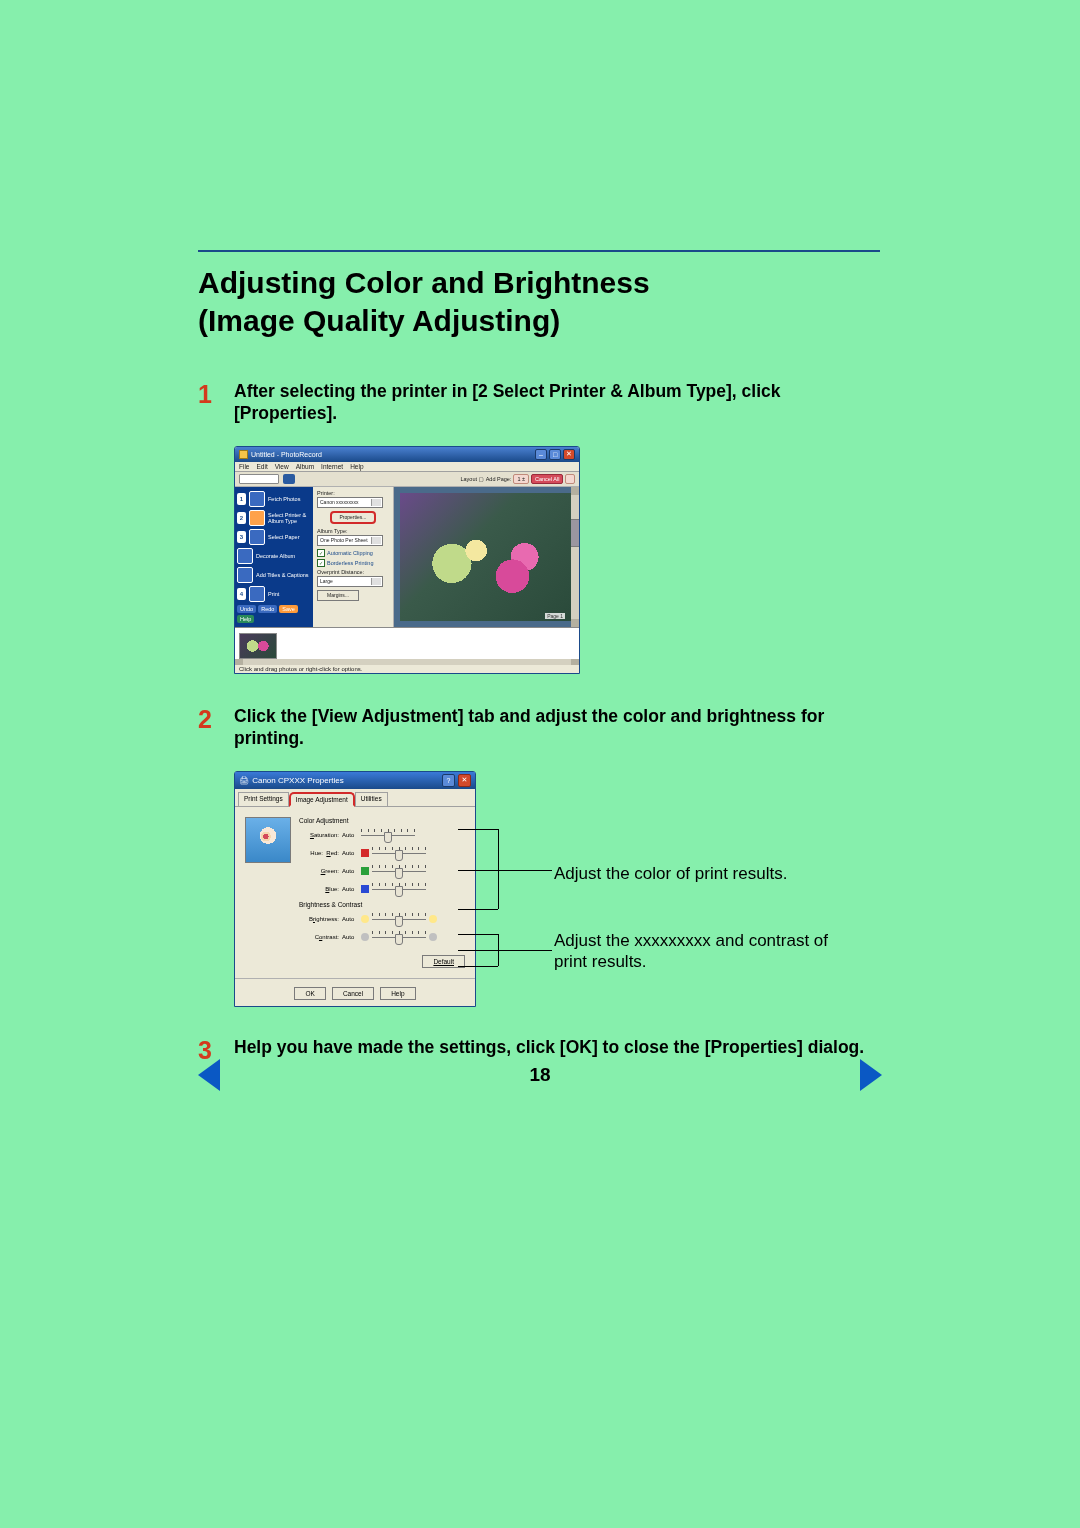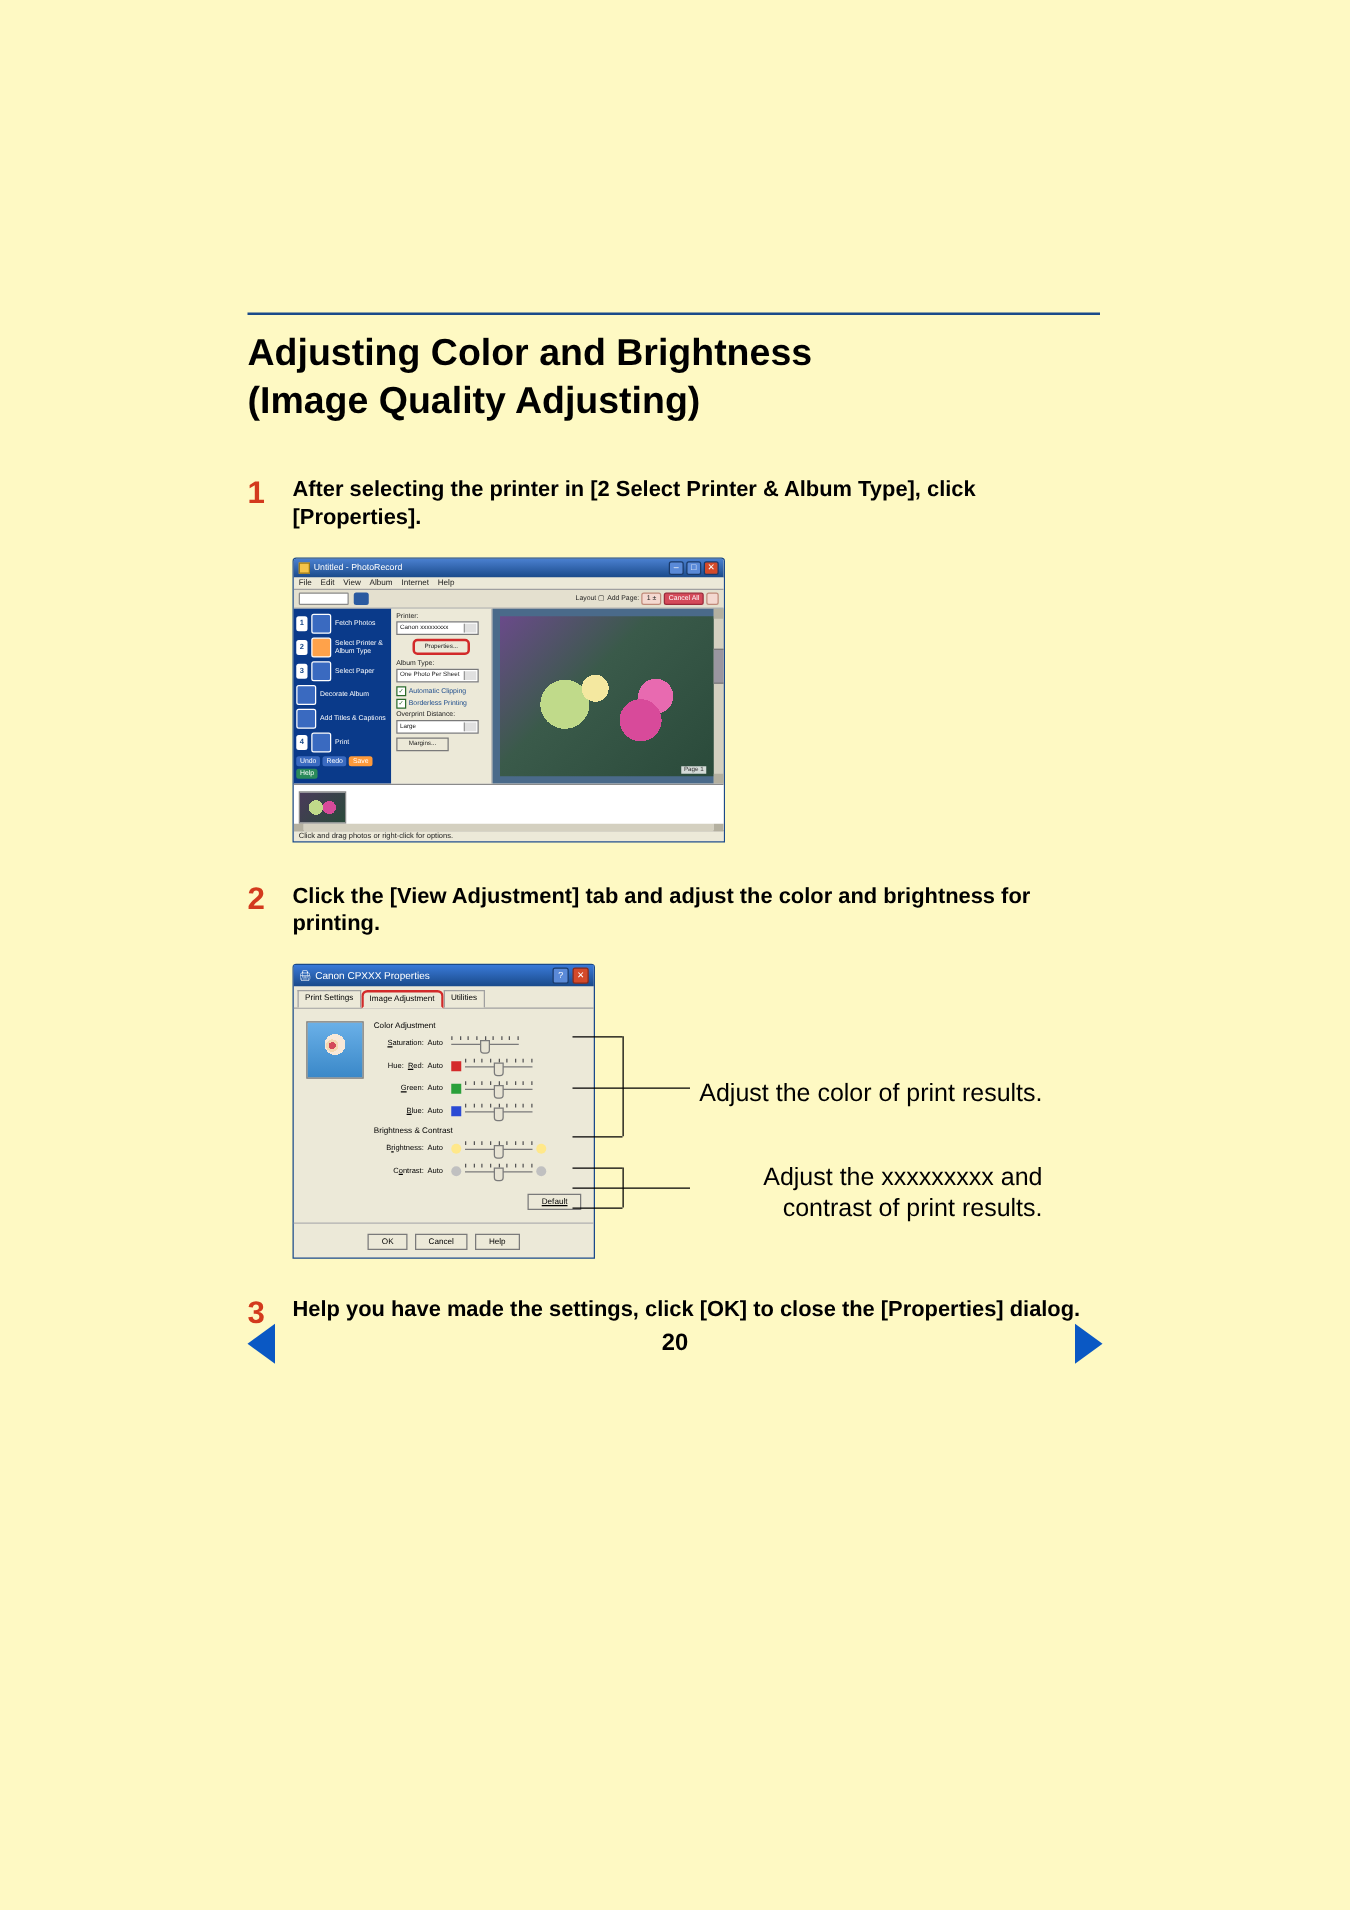--- a/index.html
+++ b/index.html
@@ -4,21 +4,21 @@
 <style>
   html, body {
     margin: 0;
     padding: 0;
     background: #e8e8e8;
     font-family: Arial, Helvetica, sans-serif;
   }
   .page {
     width: 1080px;
     height: 1528px;
-    background: #fef9c3;
+    background: #86efac;
     margin: 0 auto;
     position: relative;
     box-sizing: border-box;
   }
   .content {
     position: absolute;
     top: 250px;
     left: 198px;
     right: 200px;
   }
@@ -201,24 +201,23 @@
   .slider .track { position:absolute; top:6px; left:0; right:0; height:1px; background:#7a7a7a; }
   .slider .handle { position:absolute; top:3px; left:50%; transform:translateX(-50%); width:6px; height:9px; background:#e8e4d4; border:1px solid #7a7a7a; border-radius:0 0 3px 3px; }
   .default-row { display:flex; justify-content:flex-end; margin-top:6px; }
   .btn-dlg { padding:2px 10px; background:#ece9d8; border:1px solid #7a7a7a; font-size:6.5px; }
   .divider-line { border-top:1px solid #b0b0b0; margin:4px 0; }
   .ok-row { display:flex; justify-content:center; gap:6px; padding:4px 0 6px; }
 
   
   .callout {
     position:absolute;
-    font-size:20px;
+    font-size:17px;
     color:#000;
     line-height:1.25;
-    text-align:right;
   }
   .call1 { top:92px; left:320px; width:280px; }
   .call2 { top:159px; left:320px; width:280px; }
   .lead {
     position:absolute;
     border-top:1px solid #000;
     height:0;
   }
   .lead1a { top:99px; left:224px; width:94px; }
   .lead2a { top:179px; left:224px; width:94px; }
@@ -572,17 +571,17 @@
       <div class="step-num">3</div>
       <div class="step-body">
         <div class="step-bold">Help you have made the settings, click [OK] to close the [Properties] dialog.</div>
       </div>
     </div>
 
   </div>
 
   <div class="footer-nav">
     <div class="nav-arrow prev"></div>
-    <div class="page-num">20</div>
+    <div class="page-num">18</div>
     <div class="nav-arrow next"></div>
   </div>
 
 </div>
 
 </body></html>

